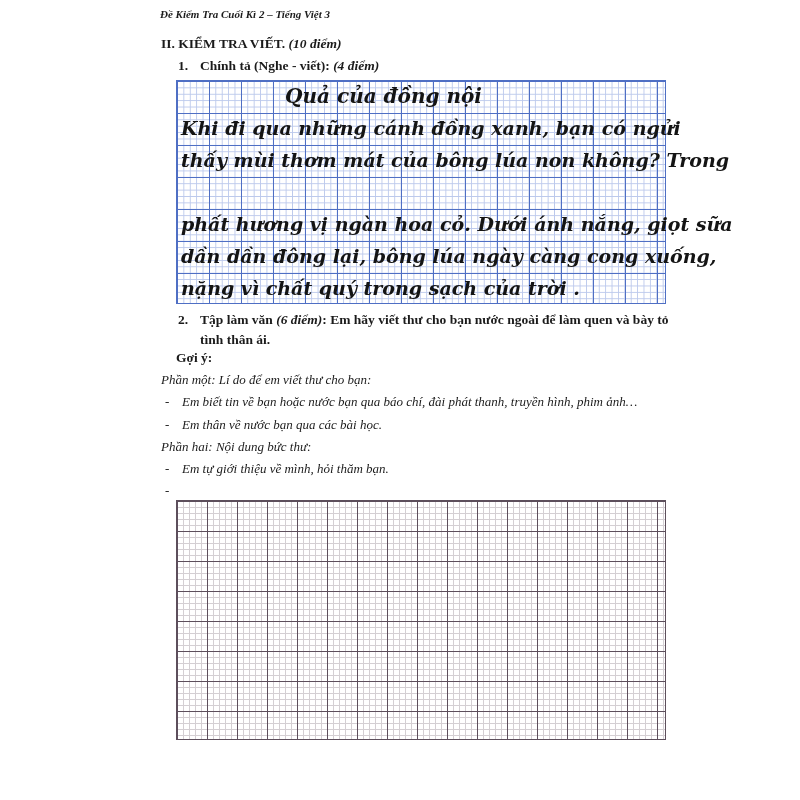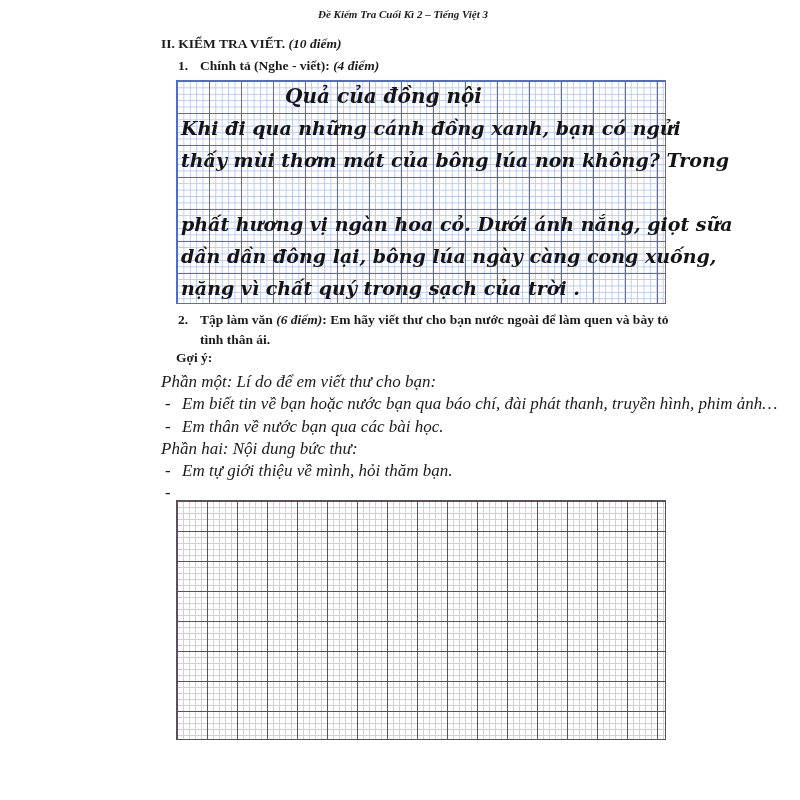--- a/index.html
+++ b/index.html
@@ -7,21 +7,21 @@
   body {
     position:relative;
     font-family:"Liberation Serif","DejaVu Serif",serif;
     color:#1b1b1b;
   }
 
   .i { font-style:italic; }
 
   .header {
     position:absolute; top:8px; left:160px; width:486px;
-    text-align:center; font-size:11px; font-weight:bold; font-style:italic;
+    text-align:left; font-size:11px; font-weight:bold; font-style:italic;
   }
 
   .section-title {
     position:absolute; top:36px; left:161px;
     font-size:13.5px; font-weight:bold;text-align:right;
   }
 
   .item { position:absolute; left:178px; width:492px; font-size:13.5px; display:flex; }
   .item .num { flex:0 0 22px; font-weight:bold; }
   .item1 { top:58px; font-weight:bold; }
@@ -45,21 +45,21 @@
     position:absolute; left:0; width:100%; height:32px; line-height:33px;
     font-family:"DejaVu Serif",serif; font-style:italic;
     font-size:19px; color:#141414; white-space:nowrap; padding-left:5px;font-weight:bold;
   }
   .hw-title { top:0; text-align:center; padding-right:80px; font-size:20px; }
   .hw-indent { }
 
   .hints-title { position:absolute; left:161px; top:350px; font-size:13.5px; font-weight:bold;margin-left:15px; }
   .hint {
     position:absolute; left:161px; width:512px;
-    font-size:17px; font-style:italic; white-space:nowrap;
+    font-size:13px; font-style:italic; white-space:nowrap;
   }
   .hint.bullet { left:165px; display:flex; }
   .hint .dash { flex:0 0 17px; }
 
   
   .grid-gray {
     position:absolute; left:176px; top:500px; width:490px; height:240px;
     border:1px solid var(--grid-gray-major,#5d4f5c);
     background-color:#fff;
     background-image:

